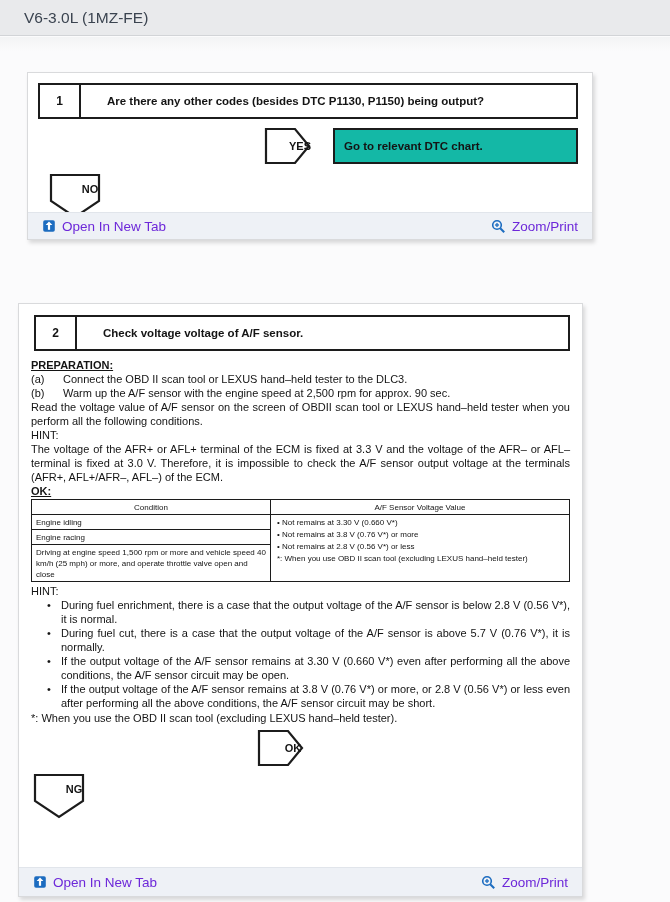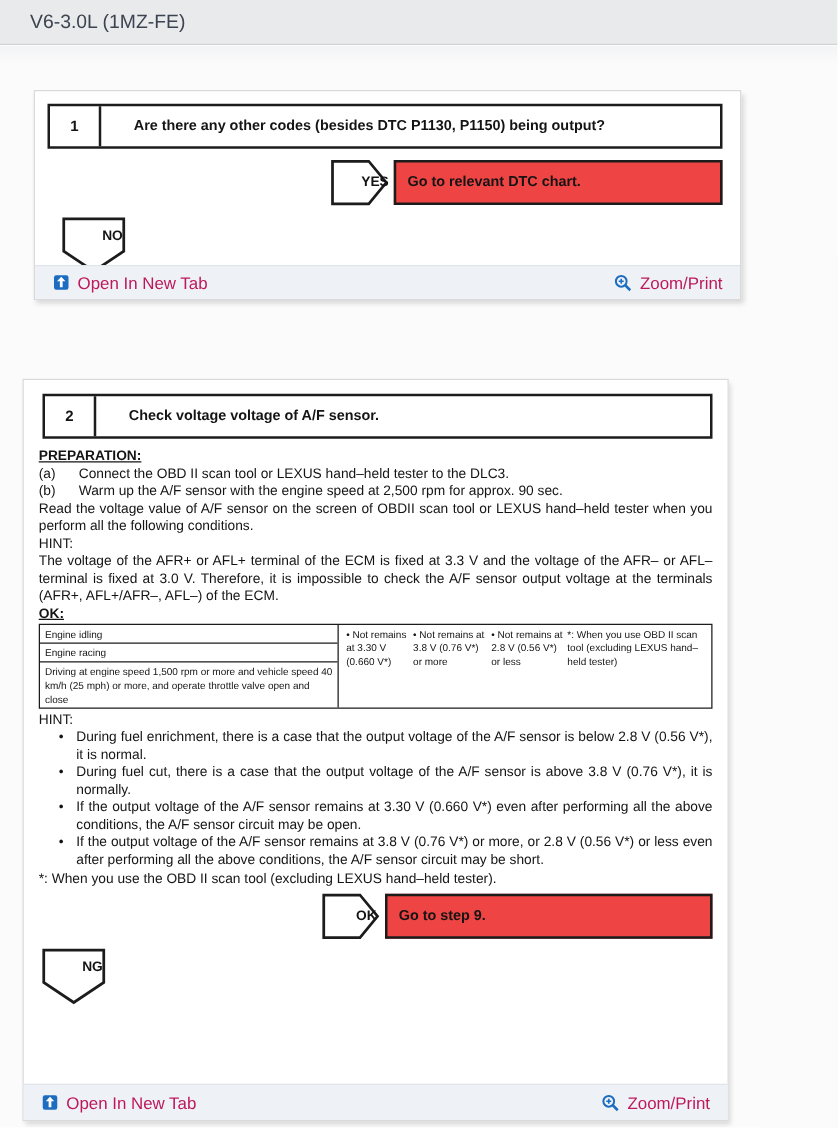--- a/index.html
+++ b/index.html
@@ -24,21 +24,21 @@
   .step-strip { display:flex; border:2px solid #1c1c1c; height:36px; background:#fff; }
   .card2 .step-strip { margin-left:3px; }
   .step-num { width:41px; border-right:2px solid #1c1c1c; display:flex; align-items:center; justify-content:center; font-weight:bold; font-size:12px; }
   .step-q { flex:1; display:flex; align-items:center; padding-left:26px; font-weight:bold; font-size:11.5px; }
 
   .branch-row { display:flex; align-items:center; margin-top:8px; }
   .card1 .branch-row { margin-left:226px; }
   .card2 .branch-row { margin-left:226px; margin-top:4px; }
   .pent-right { position:relative; width:47px; height:38px; flex:none; }
   .pent-right span { position:absolute; left:0; top:0; width:33px; height:38px; display:flex; align-items:center; justify-content:center; font-weight:bold; font-size:11px;padding-left:36px; }
-  .action-box { flex:1; border:2px solid #1c1c1c; height:36px; display:flex; align-items:center; padding-left:9px; font-weight:bold; font-size:11.5px; margin-left:4px; background:#ef4444; }
+  .action-box { flex:1; border:2px solid #1c1c1c; height:36px; display:flex; align-items:center; padding-left:9px; font-weight:bold; font-size:11.5px; margin-left:22px; background:#14b8a6; }
 
   .pent-down { position:relative; width:52px; height:46px; flex:none; }
   .card1 .pent-down { margin-left:11px; margin-top:8px; }
   .card2 .pent-down { margin-left:2px; margin-top:6px; }
   .pent-down span { position:absolute; left:15px; top:3px; width:52px; height:25px; display:flex; align-items:center; justify-content:center; font-weight:bold; font-size:11px; }
 
   
   .tx { line-height:14px; }
   .uhead { font-weight:bold; text-decoration:underline; }
   .lrow { display:flex; }
@@ -48,31 +48,31 @@
 
   
   .ok-table { border:1.5px solid #1c1c1c; margin:1px 0 2px 0; font-size:8px; line-height:11px; background:#fff; }
   .ot-head { display:flex; border-bottom:1.5px solid #1c1c1c; height:15px; }
   .ot-h1 { width:44.5%; border-right:1.5px solid #1c1c1c; display:flex; align-items:center; justify-content:center; }
   .ot-h2 { flex:1; display:flex; align-items:center; justify-content:center; }
   .ot-body { display:flex; }
   .ot-left { width:44.5%; border-right:1.5px solid #1c1c1c; display:flex; flex-direction:column; }
   .ot-row { padding:2px 4px 1px 4px; border-bottom:1.2px solid #1c1c1c; }
   .ot-row:last-child { border-bottom:none; flex:1; }
-  .ot-right { flex:1; display:flex; flex-direction:row; justify-content:flex-end; padding:2px 6px; gap:1px; }
+  .ot-right { flex:1; display:flex; flex-direction:column; justify-content:flex-start; padding:2px 6px; gap:1px; }
 
   .brow { display:flex; line-height:14px; }
   .brow .bul { width:30px; flex:none; padding-left:16px; }
   .brow .btx { flex:1; text-align:justify; }
   .foot-note { line-height:14px; margin-top:1px; }
 
   
   .card-footer { height:29px; flex:none; background:#eef1f6; border-top:1px solid #e1e5eb; display:flex; align-items:center; justify-content:space-between; padding:0 14px; }
   .card1 .card-footer { height:27px; }
-  .flink { display:flex; align-items:center; gap:6px; color:#be185d; font-size:13.5px; text-decoration:none; cursor:pointer; }
+  .flink { display:flex; align-items:center; gap:6px; color:#6d28d9; font-size:13.5px; text-decoration:none; cursor:pointer; }
   .flink svg { display:block; }
 </style>
 </head>
 <body>
 
 <div class="hdr">
   <span class="t-rest">V6-3.0L (1MZ-FE)</span>
 </div>
 <div class="hdr-fade"></div>
 
@@ -136,20 +136,24 @@
         <span class="lab">(b)</span>
         <span class="val">Warm up the A/F sensor with the engine speed at 2,500 rpm for approx. 90 sec.</span>
       </div>
       <div class="para">Read the voltage value of A/F sensor on the screen of OBDII scan tool or LEXUS hand–held tester when you perform all the following conditions.</div>
       <div>HINT:</div>
       <div class="para">The voltage of the AFR+ or AFL+ terminal of the ECM is fixed at 3.3 V and the voltage of the AFR– or AFL– terminal is fixed at 3.0 V. Therefore, it is impossible to check the A/F sensor output voltage at the terminals (AFR+, AFL+/AFR–, AFL–) of the ECM.</div>
       <div class="uhead">OK:</div>
     </div>
 
     <div class="ok-table">
+      <div class="ot-head">
+        <div class="ot-h1">Condition</div>
+        <div class="ot-h2">A/F Sensor Voltage Value</div>
+      </div>
       <div class="ot-body">
         <div class="ot-left">
           <div class="ot-row">Engine idling</div>
           <div class="ot-row">Engine racing</div>
           <div class="ot-row">Driving at engine speed 1,500 rpm or more and vehicle speed 40 km/h (25 mph) or more, and operate throttle valve open and close</div>
         </div>
         <div class="ot-right">
           <div>• Not remains at 3.30 V (0.660 V*)</div>
           <div>• Not remains at 3.8 V (0.76 V*) or more</div>
           <div>• Not remains at 2.8 V (0.56 V*) or less</div>
@@ -159,41 +163,40 @@
     </div>
 
     <div class="tx">
       <div>HINT:</div>
       <div class="brow">
         <span class="bul">•</span>
         <span class="btx">During fuel enrichment, there is a case that the output voltage of the A/F sensor is below 2.8 V (0.56 V*), it is normal.</span>
       </div>
       <div class="brow">
         <span class="bul">•</span>
-        <span class="btx">During fuel cut, there is a case that the output voltage of the A/F sensor is above 3.8 V (0.76 V*), it is normally.</span>
+        <span class="btx">During fuel cut, there is a case that the output voltage of the A/F sensor is above 5.7 V (0.76 V*), it is normally.</span>
       </div>
       <div class="brow">
         <span class="bul">•</span>
         <span class="btx">If the output voltage of the A/F sensor remains at 3.30 V (0.660 V*) even after performing all the above conditions, the A/F sensor circuit may be open.</span>
       </div>
       <div class="brow">
         <span class="bul">•</span>
         <span class="btx">If the output voltage of the A/F sensor remains at 3.8 V (0.76 V*) or more, or 2.8 V (0.56 V*) or less even after performing all the above conditions, the A/F sensor circuit may be short.</span>
       </div>
       <div class="foot-note">*: When you use the OBD II scan tool (excluding LEXUS hand–held tester).</div>
     </div>
 
     <div class="branch-row">
       <div class="pent-right">
         <svg width="47" height="38" viewBox="0 0 47 38">
           <polygon points="2,2 31,2 45,19 31,36 2,36" fill="#fff" stroke="#1c1c1c" stroke-width="2.2"></polygon>
         </svg>
         <span>OK</span>
       </div>
-      <div class="action-box">Go to step 9.</div>
     </div>
     <div class="pent-down">
       <svg width="52" height="46" viewBox="0 0 52 46">
         <polygon points="2,2 50,2 50,28 26,44 2,28" fill="#fff" stroke="#1c1c1c" stroke-width="2.2"></polygon>
       </svg>
       <span>NG</span>
     </div>
   </div>
 
   <div class="card-footer">

